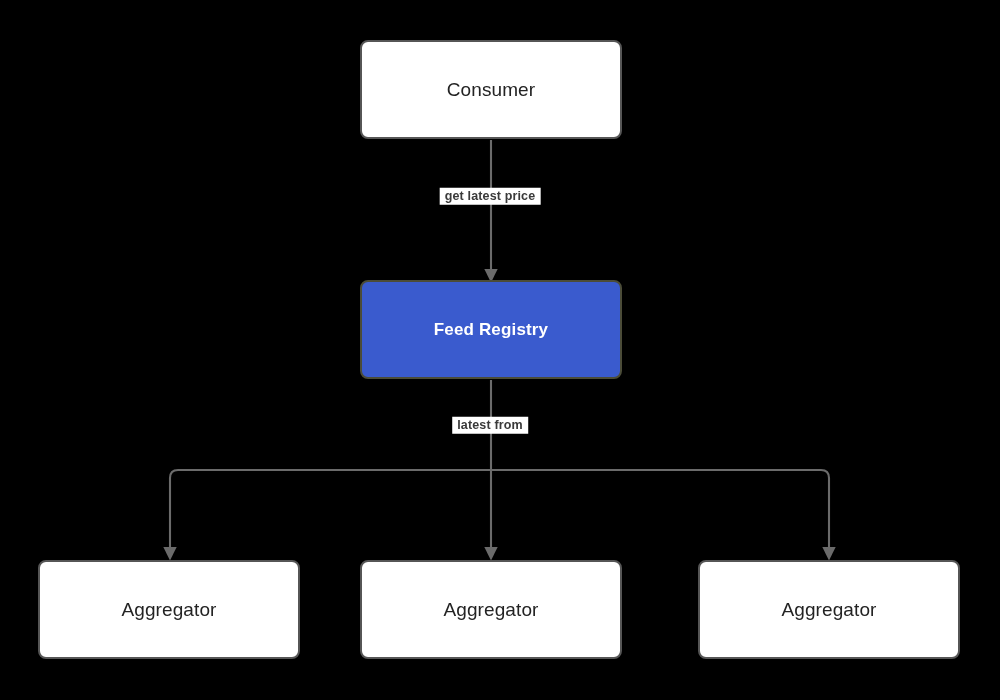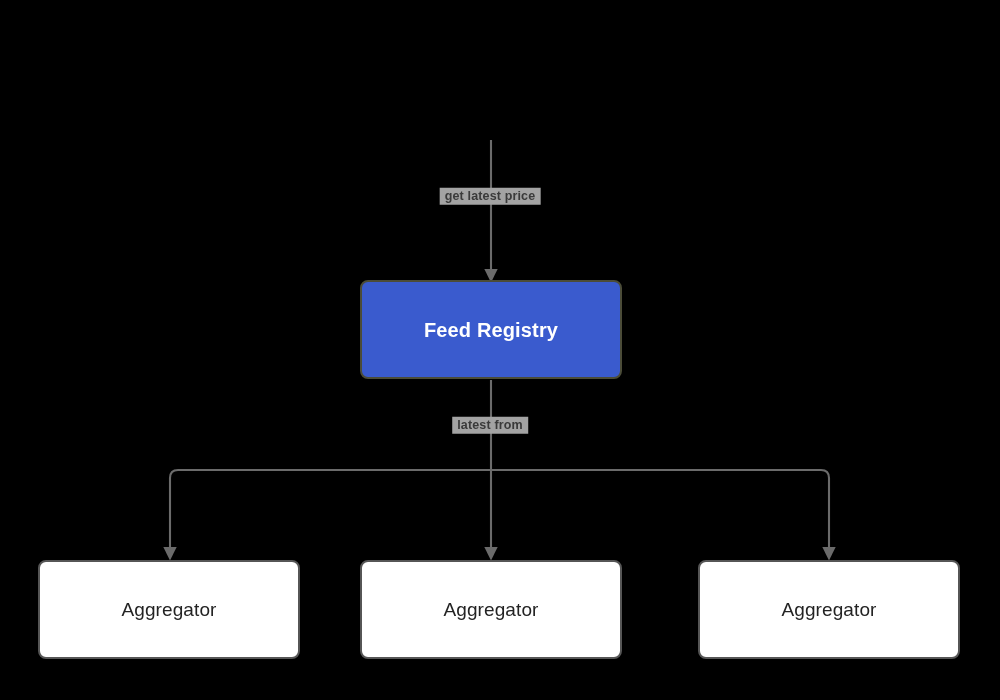--- a/index.html
+++ b/index.html
@@ -43,39 +43,39 @@
     font-size: 19px;
     font-weight: 400;
     letter-spacing: 0.1px;
   }
   .node-accent {
     background: #3a5bce;
     border: 2.4px solid #4b4c38;
   }
   .node-accent .node-label {
     color: #ffffff;
-    font-size: 20px;
+    font-size: 17px;
     font-weight: 700;
     letter-spacing: 0.15px;
   }
   .node-label {
     line-height: 1;
     white-space: nowrap;
     user-select: none;
   }
   .edge-label {
     position: absolute;
     transform: translate(-50%, -50%);
     color: #3a3a3a;
     font-size: 12.5px;
     font-weight: 700;
     white-space: nowrap;
     letter-spacing: 0.15px;
     line-height: 1;
-    background: #a3a3a3;
+    background: #ffffff;
     padding: 2px 5px;
     user-select: none;
   }
 </style>
 </head>
 <body>
 
 <div id="canvas">
 
   <svg id="edges" viewBox="0 0 1000 700" xmlns="http://www.w3.org/2000/svg">
@@ -89,20 +89,23 @@
 
     <path d="M491,380 L491,470" fill="none" stroke="#6b6b6b" stroke-width="2.1"></path>
 
     <path d="M491,470 L178,470 Q170,470 170,478 L170,548" fill="none" stroke="#6b6b6b" stroke-width="2.1" marker-end="url(#arrow)"></path>
 
     <path d="M491,470 L491,548" fill="none" stroke="#6b6b6b" stroke-width="2.1" marker-end="url(#arrow)"></path>
 
     <path d="M491,470 L821,470 Q829,470 829,478 L829,548" fill="none" stroke="#6b6b6b" stroke-width="2.1" marker-end="url(#arrow)"></path>
   </svg>
 
+  <div class="node node-plain" style="left:360px; top:40px; width:262px; height:99px;">
+    <span class="node-label">Consumer</span>
+  </div>
 
   <div class="edge-label" style="left:490px; top:196px;">get latest price</div>
 
   <div class="node node-accent" style="left:360px; top:280px; width:262px; height:99px;">
     <span class="node-label">Feed Registry</span>
   </div>
 
   <div class="edge-label" style="left:490px; top:425px;">latest from</div>
 
   <div class="node node-plain" style="left:38px; top:560px; width:262px; height:99px;">

